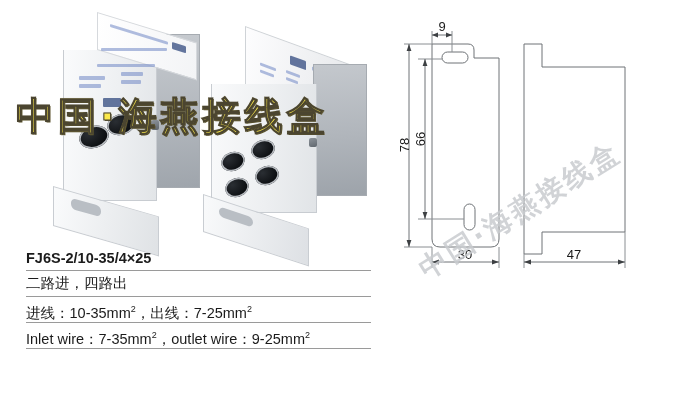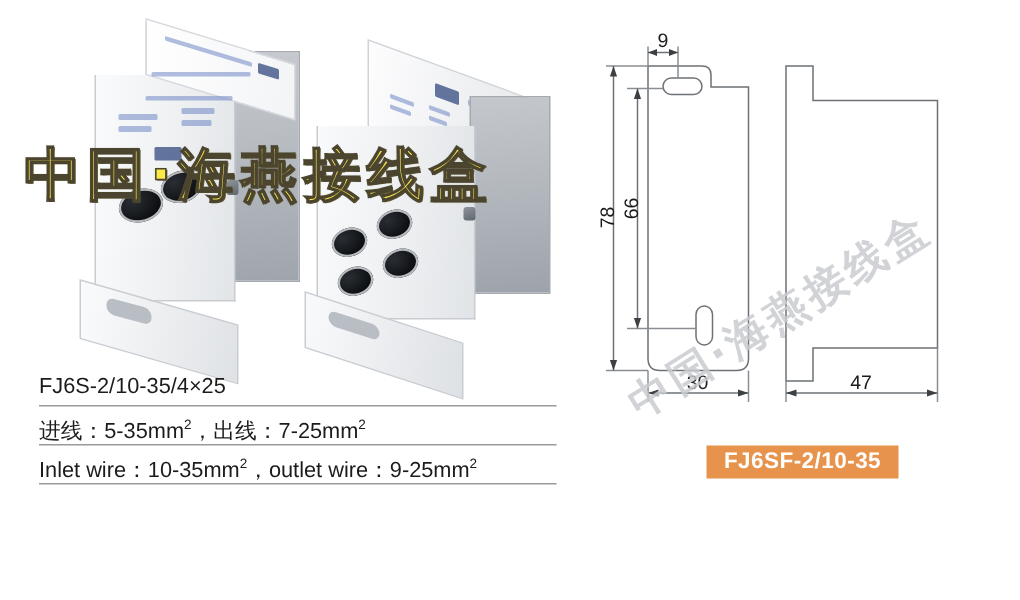--- a/index.html
+++ b/index.html
@@ -93,21 +93,21 @@
   }
 
   
   .spec{position:absolute;left:26px;top:246px;width:345px;}
   .spec-row{
     position:relative;height:25px;line-height:25px;
     border-bottom:1px solid #9a9a9a;
     font-size:14.5px;color:#1b1b1b;white-space:nowrap;
     font-family:"Liberation Sans","DejaVu Sans",sans-serif;
   }
-  .spec-row:first-child{height:24px;line-height:24px;}
+  .spec-row:first-child{height:24px;line-height:24px;font-weight:bold;}
   .spec-row sup{font-size:9px;vertical-align:super;}
 
   
   .draw{position:absolute;left:390px;top:14px;width:290px;height:300px;}
   .draw svg{display:block;}
 
   .mount-cap{
     position:absolute;left:390px;top:294px;width:290px;
     text-align:center;
   }
@@ -176,24 +176,27 @@
     </div>
 
     <div class="wm-main">中国·海燕接线盒</div>
   </div>
 
   <div class="spec">
     <div class="spec-row">
       <span>FJ6S-2/10-35/4×25</span>
     </div>
     <div class="spec-row">
-      <span>进线：5-35mm</span><sup>2</sup><span>，出线：7-25mm</span><sup>2</sup>
-    </div>
-    <div class="spec-row">
-      <span>Inlet wire：10-35mm</span><sup>2</sup><span>，outlet wire：9-25mm</span><sup>2</sup>
+      <span>二路进，四路出</span>
+    </div>
+    <div class="spec-row">
+      <span>进线：10-35mm</span><sup>2</sup><span>，出线：7-25mm</span><sup>2</sup>
+    </div>
+    <div class="spec-row">
+      <span>Inlet wire：7-35mm</span><sup>2</sup><span>，outlet wire：9-25mm</span><sup>2</sup>
     </div>
   </div>
 
   <div class="draw">
     <svg width="290" height="290" viewBox="0 0 290 290">
       <g fill="none" stroke="#6e7276" stroke-width="1" stroke-linejoin="miter">
 
         <path d="M 42,30 L 78,30 Q 84,30 84,36 L 84,44 L 109,44 L 109,225
                  Q 109,233 101,233 L 50,233 Q 42,233 42,225 Z"></path>
 
@@ -241,16 +244,15 @@
         <text x="35" y="125" text-anchor="middle" transform="rotate(-90 35 125)">66</text>
         <text x="75" y="245" text-anchor="middle">30</text>
         <text x="184" y="245" text-anchor="middle">47</text>
       </g>
     </svg>
   </div>
 
   <div class="wm-draw">中国·海燕接线盒</div>
 
   <div class="mount-cap">
-    <div class="badge">FJ6SF-2/10-35</div>
   </div>
 
 </div>
 
 </body></html>

